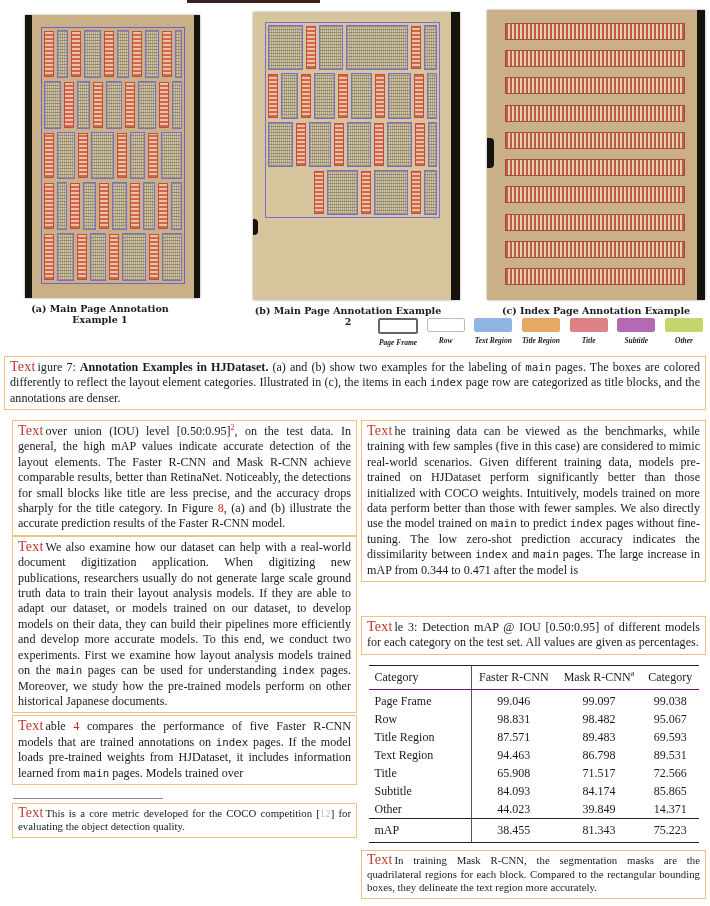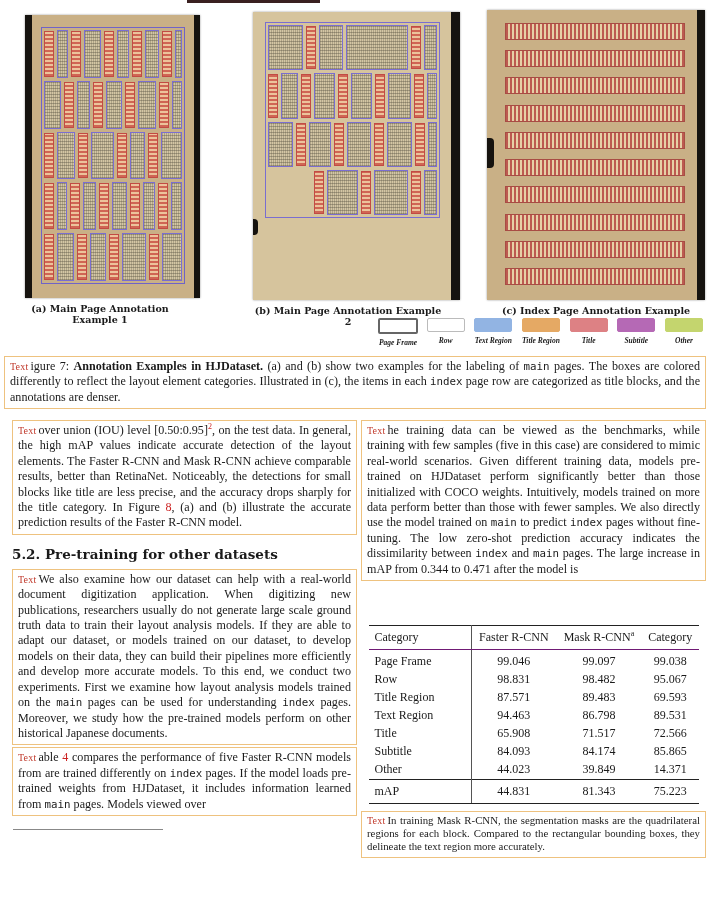--- a/index.html
+++ b/index.html
@@ -28,21 +28,21 @@
   .pcap{font-weight:bold;font-size:9.5px;margin-top:5px;font-family:"DejaVu Serif","Liberation Serif",serif;}
 
   
   .legend{position:absolute;top:318px;left:376px;width:330px;display:flex;justify-content:space-between;}
   .lgitem{display:flex;flex-direction:column;align-items:center;width:44px;}
   .lgsw{width:36px;height:12px;border-radius:2px;border:1px solid transparent;}
   .lglab{font-size:7.5px;font-style:italic;font-weight:bold;margin-top:4px;white-space:nowrap;}
 
   
   .ann{border:1.6px solid #eec27f;padding:2px 5px 3px 5px;box-sizing:border-box;}
-  .annlab{color:#c0392b;font-size:10px;letter-spacing:.2px;padding-right:2px;}
+  .annlab{color:#c0392b;font-size:14px;letter-spacing:.2px;padding-right:2px;}
   .para{font-size:12.1px;line-height:15.4px;text-align:justify;}
   .mono{font-family:"DejaVu Sans Mono","Liberation Mono",monospace;font-size:10.8px;}
   .red{color:#cc2222;}
   .green{color:#a9cfa4;}
   sup{font-size:8px;line-height:0;}
 
   .figcap{position:absolute;top:356px;left:4px;width:702px;}
 
   .cols{position:absolute;top:420px;left:12px;width:702px;display:flex;gap:4px;}
   .col{width:345px;flex:0 0 345px;}
@@ -240,42 +240,47 @@
 </div>
 
 <div class="cols">
 
   <div class="col">
 
     <div class="ann para">
       <span class="annlab">Text</span><span>over union (IOU) level [0.50:0.95]</span><sup class="red">2</sup><span>, on the test data. In general, the high mAP values indicate accurate detection of the layout elements. The Faster R-CNN and Mask R-CNN achieve comparable results, better than RetinaNet. Noticeably, the detections for small blocks like title are less precise, and the accuracy drops sharply for the title category. In Figure </span><span class="red">8</span><span>, (a) and (b) illustrate the accurate prediction results of the Faster R-CNN model.</span>
     </div>
 
-    <h2 class="sec">5.2. Pre-training for other datasets</h2>
 
     <div class="ann para">
       <span class="annlab">Text</span><span>We also examine how our dataset can help with a real-world document digitization application. When digitizing new publications, researchers usually do not generate large scale ground truth data to train their layout analysis models. If they are able to adapt our dataset, or models trained on our dataset, to develop models on their data, they can build their pipelines more efficiently and develop more accurate models. To this end, we conduct two experiments. First we examine how layout analysis models trained on the </span><span class="mono">main</span><span> pages can be used for understanding </span><span class="mono">index</span><span> pages. Moreover, we study how the pre-trained models perform on other historical Japanese documents.</span>
     </div>
 
     <div class="ann para" style="margin-top:2px;">
-      <span class="annlab">Text</span><span>able </span><span class="red">4</span><span> compares the performance of five Faster R-CNN models from are trained differently on </span><span class="mono">index</span><span> pages. If the model loads pre-trained weights from HJDataset, it includes information learned from </span><span class="mono">main</span><span> pages. Models viewed over</span>
+      <span class="annlab">Text</span><span>able </span><span class="red">4</span><span> compares the performance of five Faster R-CNN models that are trained annotations on </span><span class="mono">index</span><span> pages. If the model loads pre-trained weights from HJDataset, it includes information learned from </span><span class="mono">main</span><span> pages. Models trained over</span>
     </div>
 
     <div class="fnrule"></div>
 
+    <div class="ann fnote">
+      <span class="annlab">Text</span><span>This is a core metric developed for the COCO competition [</span><span class="green">12</span><span>] for evaluating the object detection quality.</span>
+    </div>
   </div>
 
   <div class="col">
 
     <div class="ann para">
       <span class="annlab">Text</span><span>he training data can be viewed as the benchmarks, while training with few samples (five in this case) are considered to mimic real-world scenarios. Given different training data, models pre-trained on HJDataset perform significantly better than those initialized with COCO weights. Intuitively, models trained on more data perform better than those with fewer samples. We also directly use the model trained on </span><span class="mono">main</span><span> to predict </span><span class="mono">index</span><span> pages without fine-tuning. The low zero-shot prediction accuracy indicates the dissimilarity between </span><span class="mono">index</span><span> and </span><span class="mono">main</span><span> pages. The large increase in mAP from 0.344 to 0.471 after the model is</span>
     </div>
 
     <div class="gap38"></div>
 
+    <div class="ann para">
+      <span class="annlab">Text</span><span>le 3: Detection mAP @ IOU [0.50:0.95] of different models for each category on the test set. All values are given as percentages.</span>
+    </div>
 
     <table class="rtbl">
       <thead>
         <tr>
           <th class="cat">Category</th>
           <th class="num">Faster R-CNN</th>
           <th class="num"><span>Mask R-CNN</span><sup>a</sup></th>
           <th class="num">Category</th>
         </tr>
       </thead>
@@ -317,21 +322,21 @@
           <td class="num">85.865</td>
         </tr>
         <tr>
           <td class="cat">Other</td>
           <td class="num">44.023</td>
           <td class="num">39.849</td>
           <td class="num">14.371</td>
         </tr>
         <tr class="maprow">
           <td class="cat">mAP</td>
-          <td class="num">44.831</td>
+          <td class="num">38.455</td>
           <td class="num">81.343</td>
           <td class="num">75.223</td>
         </tr>
       </tbody>
     </table>
 
     <div class="ann fnote" style="margin-top:7px;">
       <span class="annlab">Text</span><span>In training Mask R-CNN, the segmentation masks are the quadrilateral regions for each block. Compared to the rectangular bounding boxes, they delineate the text region more accurately.</span>
     </div>
   </div>

